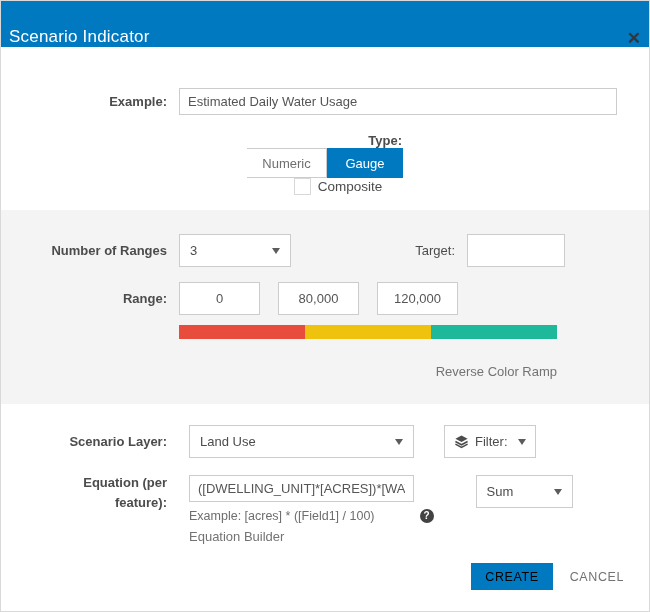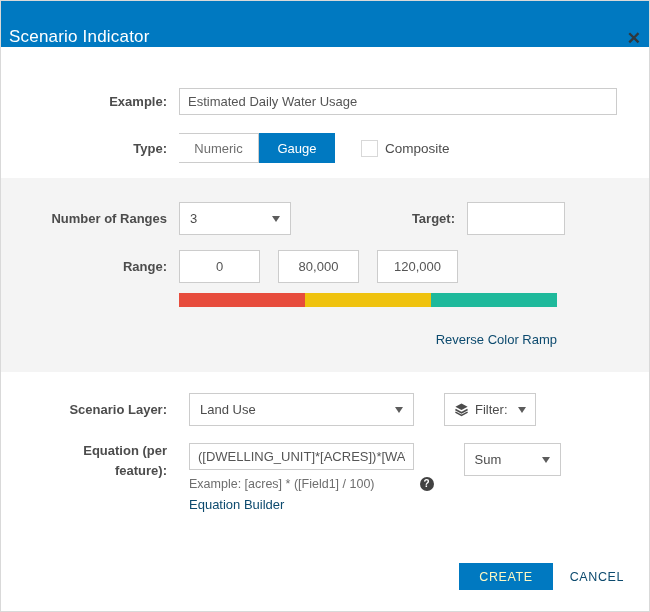--- a/index.html
+++ b/index.html
@@ -45,21 +45,21 @@
     color: #555555;
     font-family: "Liberation Sans", sans-serif;
     font-size: 13px;
     padding: 0 8px;
     outline: none;
   }
   
   .row-caption { margin-top: 41px; }
   .caption-input { width: 438px; height: 27px; }
   
-  .row-type { margin-top: 18px; }
+  .row-type { margin-top: 18px; flex-direction: column; }
   .seg-group { display: flex; }
   .seg-btn {
     height: 30px;
     font-size: 13px;
     display: flex; align-items: center; justify-content: center;
     cursor: pointer;
   }
   .seg-btn--active { width: 76px; background: #0079c1; color: #ffffff; border: 1px solid #0079c1; }
   .seg-btn--inactive { width: 80px; background: #ffffff; color: #6e6e6e; border: 1px solid #cccccc; border-left: none; }
   .checkbox-wrap { display: flex; align-items: center; margin-left: 26px; cursor: pointer; }
@@ -84,35 +84,35 @@
   }
   .caret {
     width: 0; height: 0;
     border-left: 4.5px solid transparent;
     border-right: 4.5px solid transparent;
     border-top: 6px solid #5c5c5c;
     margin-left: auto;
   }
   .dd-ranges { width: 112px; }
   .target-group { margin-left: auto; display: flex; align-items: center; }
-  .target-label { font-weight: 700; font-size: 13px; margin-right: 12px; }
+  .target-label { font-weight: 400; font-size: 13px; margin-right: 12px; }
   .target-input { width: 98px; height: 33px; }
   .row-range { margin-top: 15px; }
   .range-input { width: 81px; height: 33px; text-align: center; margin-right: 18px; }
   .range-input:last-child { margin-right: 0; }
   .ramp-bar {
     margin-left: 178px;
     margin-top: 10px;
     width: 378px;
     height: 14px;
     display: flex;
   }
   .ramp-seg { flex: 1; }
   .reverse-link-row { margin-left: 178px; width: 378px; text-align: right; margin-top: 23px; }
-  .link { color: #0c4a6e; font-size: 13px; cursor: pointer; text-decoration: none; }
+  .link { color: #737373; font-size: 13px; cursor: pointer; text-decoration: none; }
   
   .row-layer { margin-top: 21px; }
   .dd-layer { width: 225px; margin-left: 10px; }
   .filter-btn {
     margin-left: 30px;
     width: 92px;
     height: 33px;
     border: 1px solid #cccccc;
     background: #ffffff;
     display: flex;
@@ -136,35 +136,35 @@
     color: #ffffff;
     border-radius: 50%;
     font-size: 10px;
     font-weight: 700;
     text-align: center;
     line-height: 14px;
     margin-left: 5px;
     cursor: pointer;
   }
   .builder-link { display: inline-block; margin-top: 6px; }
-  .dd-sum { width: 97px; margin-left: 30px; }
+  .dd-sum { width: 97px; margin-left: 42px; }
   
   .footer {
     position: absolute;
     bottom: 21px;
     right: 25px;
     display: flex;
     align-items: center;
   }
   .create-btn {
     background: #0079c1;
-    color: #fef9c3;
+    color: #000000;
     border: none;
     height: 27px;
-    padding: 0 20px;
+    padding: 0 14px;
     font-family: "Liberation Sans", sans-serif;
     font-size: 12.5px;
     letter-spacing: 0.6px;
     cursor: pointer;
   }
   .cancel-link { margin-left: 17px; font-size: 12.5px; letter-spacing: 0.6px; }
   .layers-icon { flex-shrink: 0; }
 </style>
 </head>
 <body>

